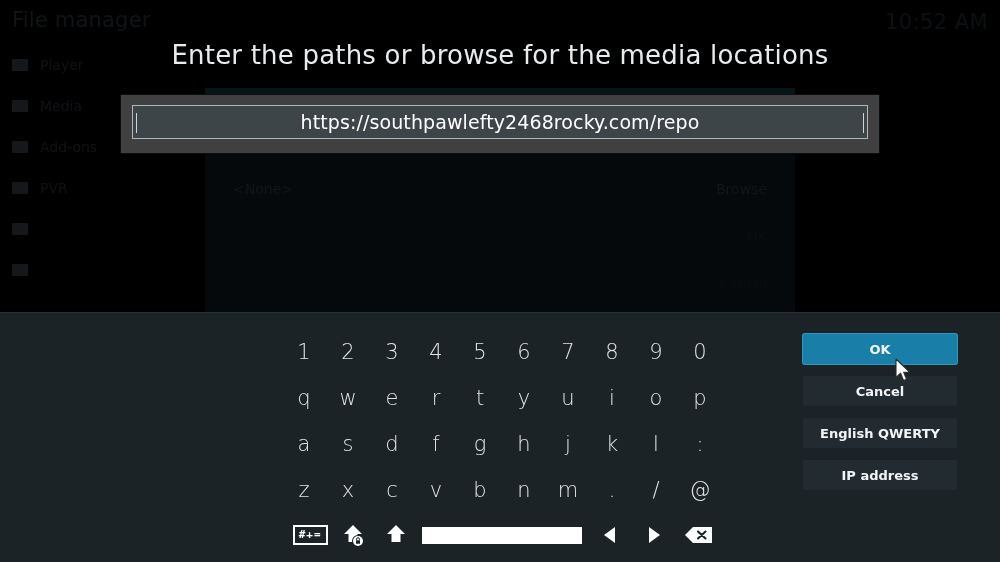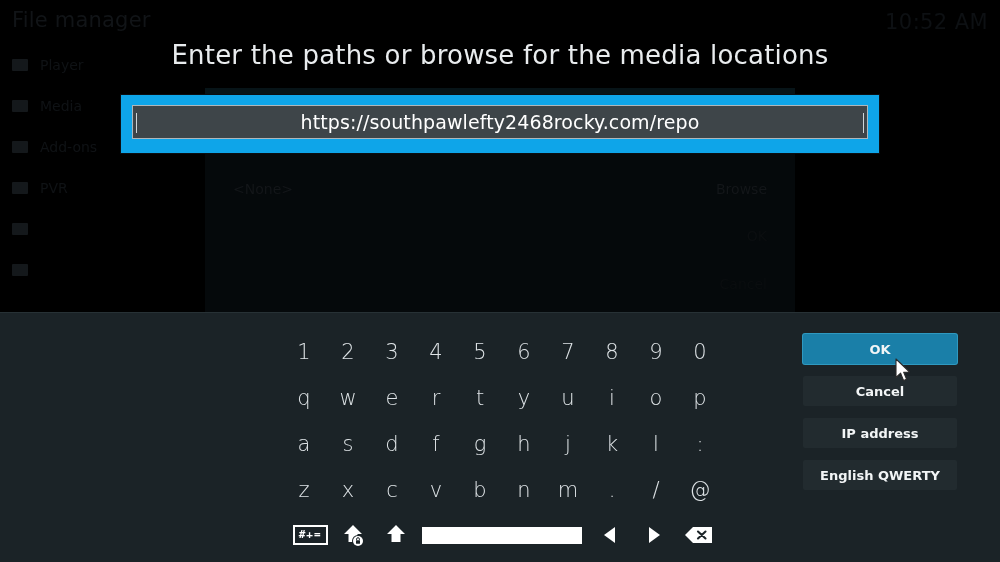--- a/index.html
+++ b/index.html
@@ -88,21 +88,21 @@
   #bg-row-ok    { top: 140px; justify-content: flex-end; color:#0b0e10;}
   #bg-row-cancel{ top: 188px; justify-content: flex-end; color:#0a0d0f;}
 
   
   #edit-overlay {
     position: absolute;
     left: 121px;
     top: 95px;
     width: 758px;
     height: 58px;
-    background: #0ea5e9;
+    background: #404040;
     box-shadow: 0 0 0 1px #0b0e11;
     z-index: 6;
   }
   #edit-field {
     position: absolute;
     left: 11px;
     top: 10px;
     right: 11px;
     height: 34px;
     background: #3e4549;
@@ -414,22 +414,22 @@
       <svg width="30" height="22" viewBox="0 0 30 22">
         <path d="M9 3 L28 3 L28 19 L9 19 L1 11 Z" fill="#ffffff"></path>
         <path d="M14 7.5 L21.5 14.5 M21.5 7.5 L14 14.5" stroke="#1b2327" stroke-width="2.1" stroke-linecap="round"></path>
       </svg>
     </div>
   </div>
 
   <div id="kb-actions">
     <div class="act-btn focused">OK</div>
     <div class="act-btn">Cancel</div>
+    <div class="act-btn">English QWERTY</div>
     <div class="act-btn">IP address</div>
-    <div class="act-btn">English QWERTY</div>
   </div>
 </div>
 
 <div id="mouse-cursor">
   <svg width="18" height="26" viewBox="0 0 18 26">
     <path d="M1 1 L1 19.5 L5.6 15.2 L8.6 22.6 L11.6 21.3 L8.7 14.2 L14.6 14 Z" fill="#ffffff" stroke="#2b2b2b" stroke-width="1.1" stroke-linejoin="round"></path>
   </svg>
 </div>
 
 </body></html>

